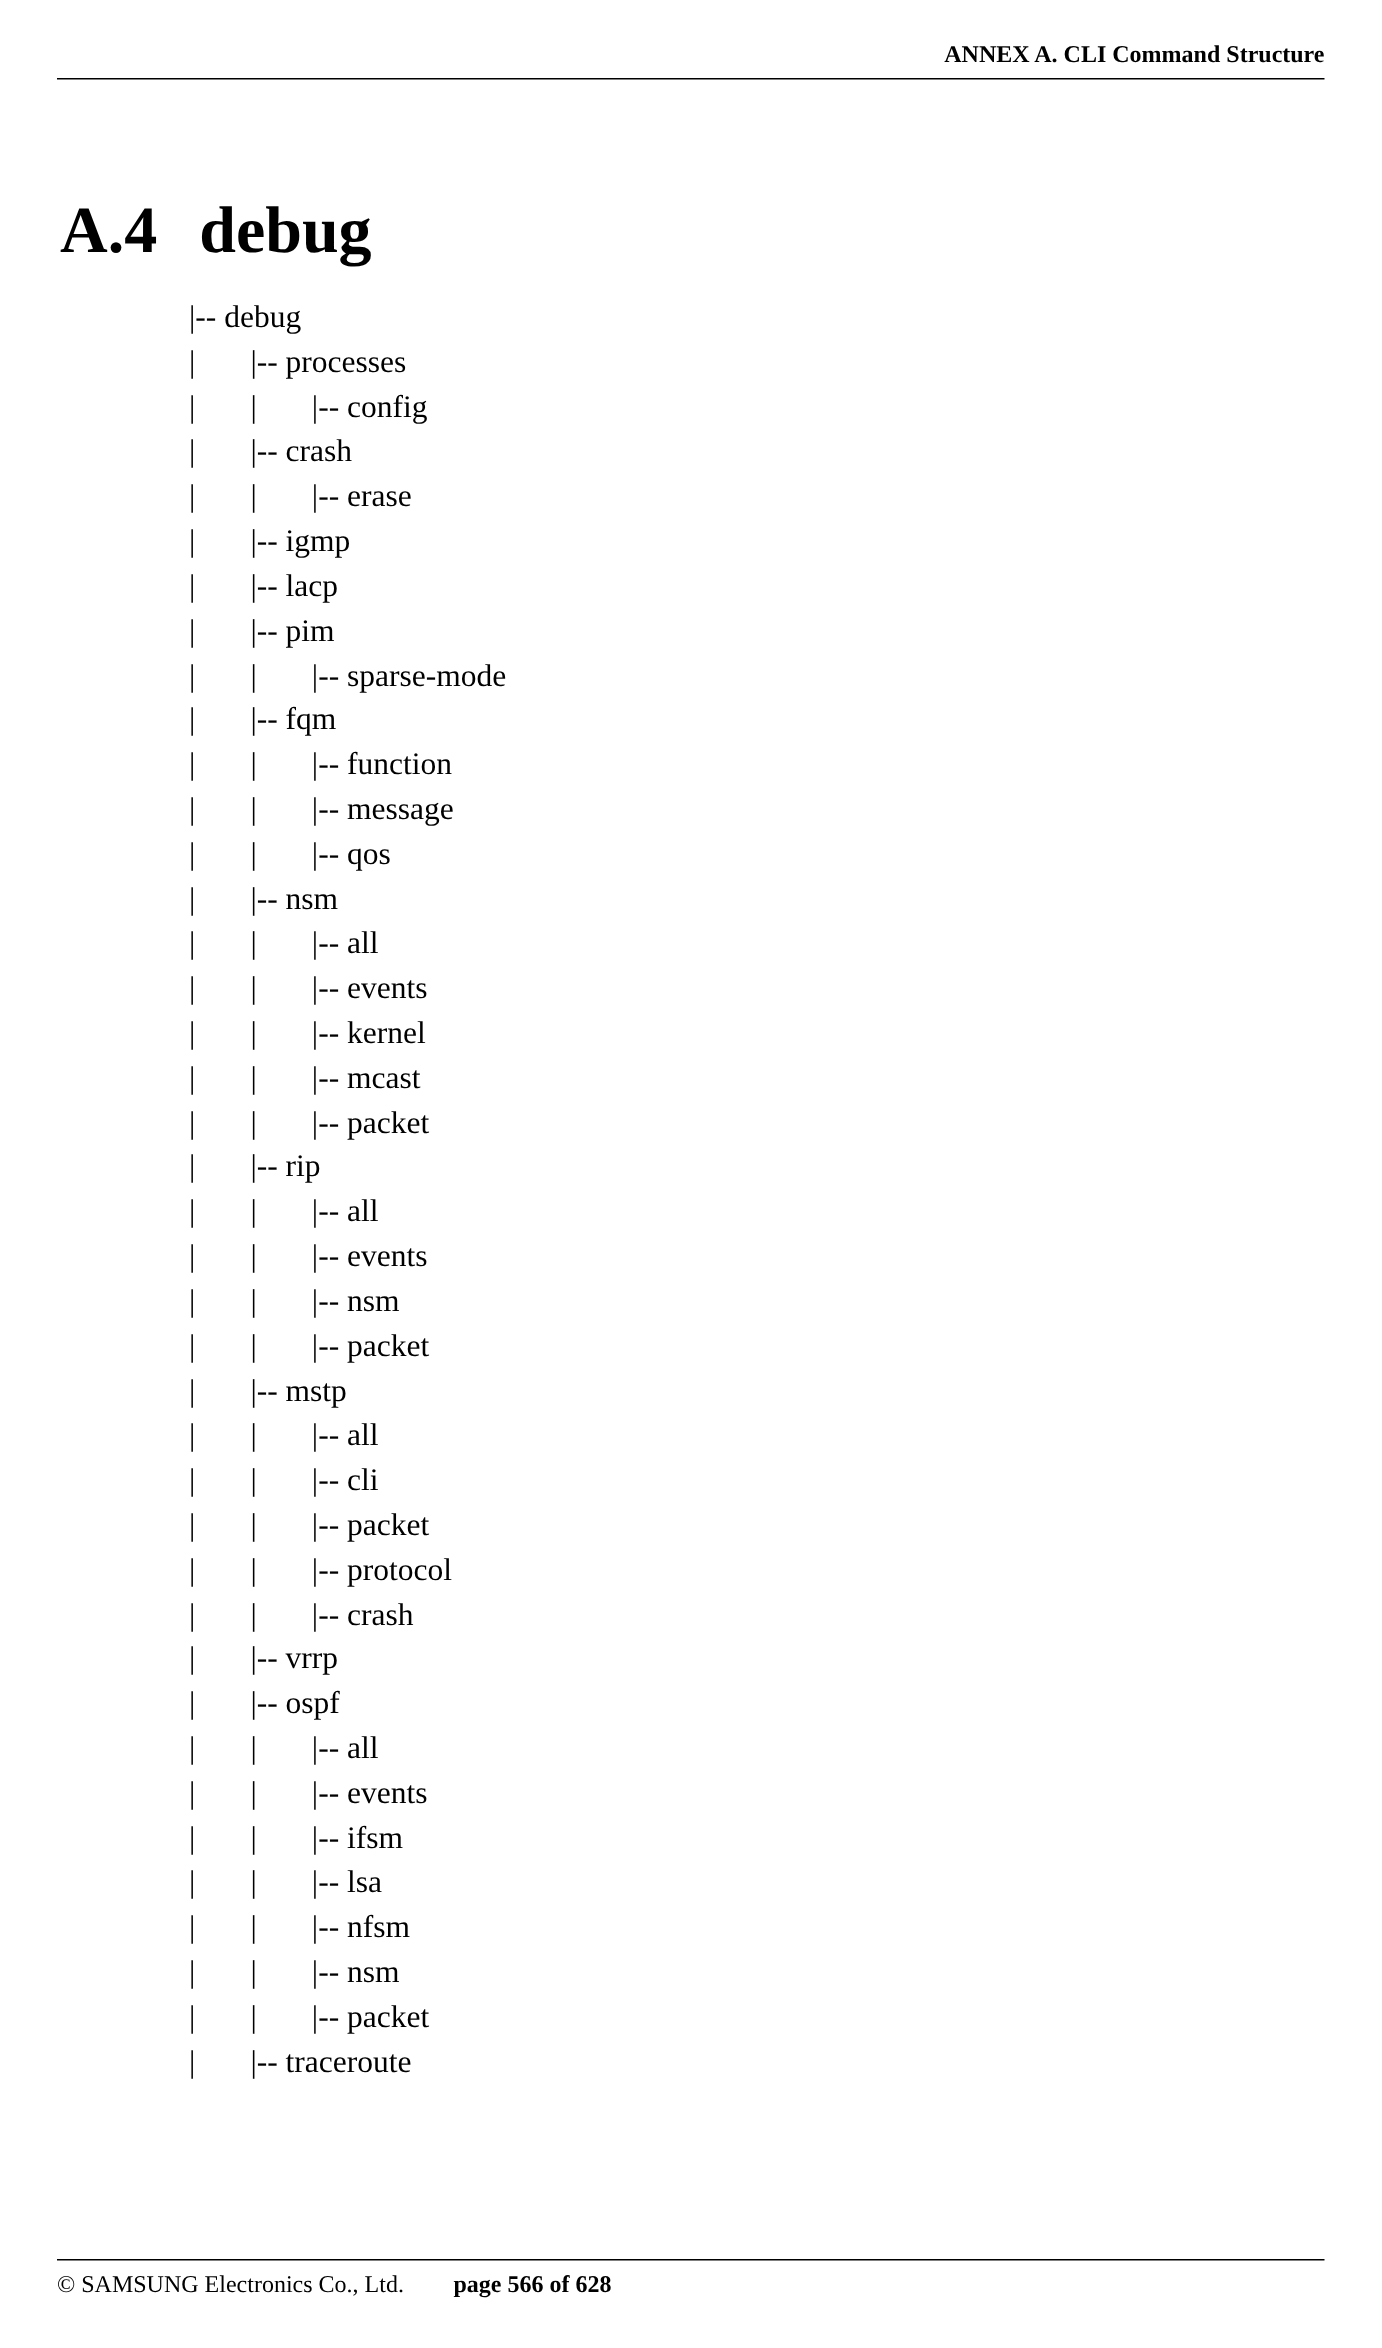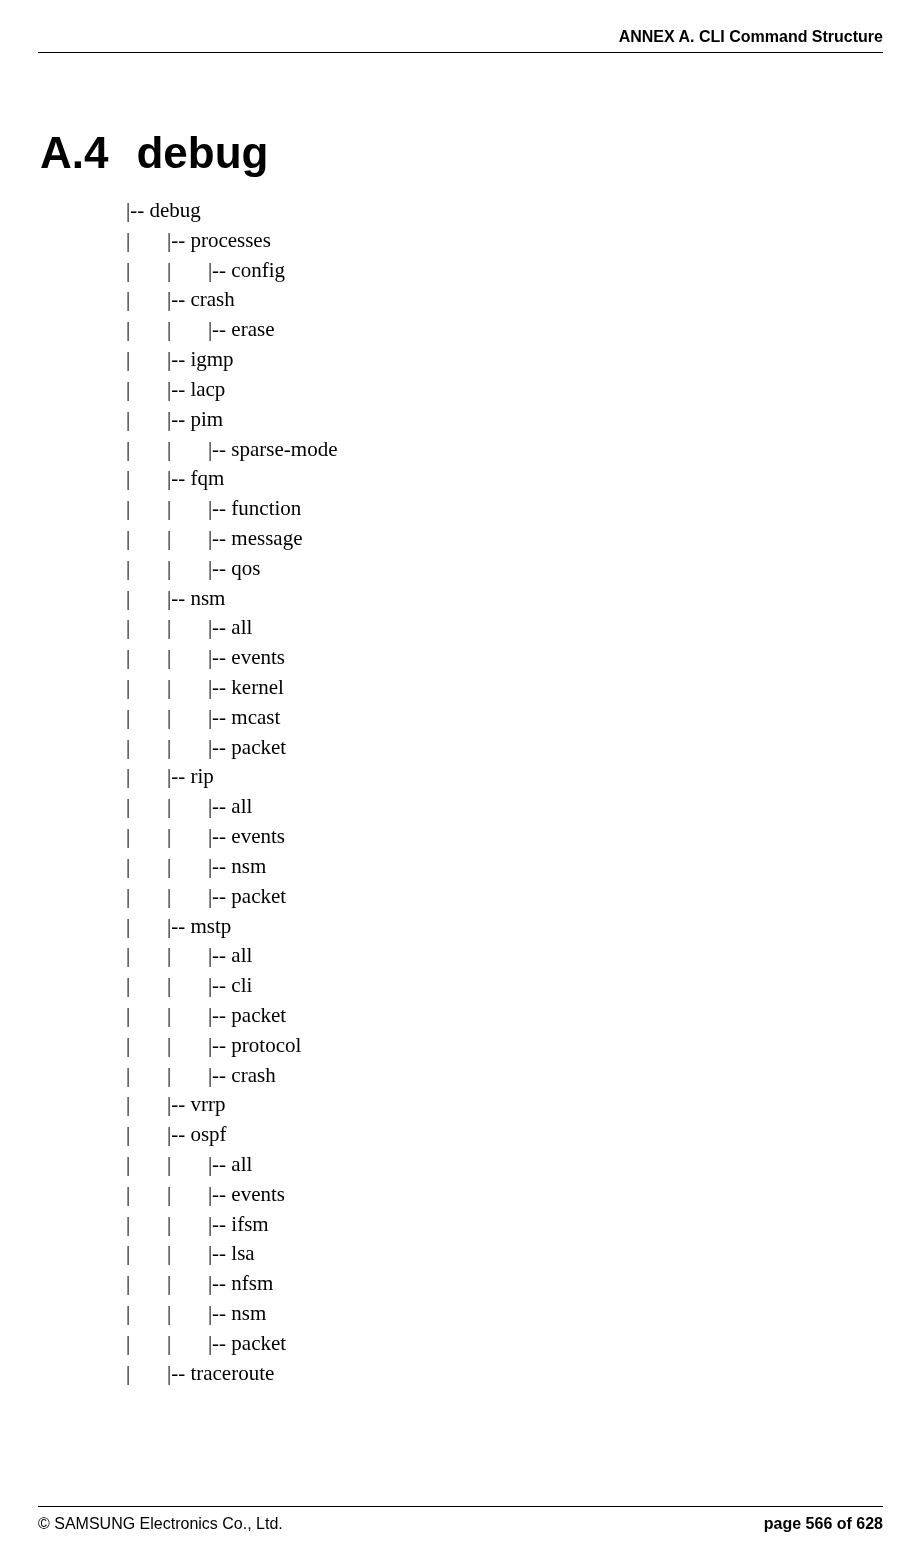--- a/index.html
+++ b/index.html
@@ -1,18 +1,19 @@
 <!DOCTYPE html>
 <html><head>
   <meta charset="utf-8">
   <style>
     * {
       margin: 0;
       padding: 0;
       box-sizing: border-box;
+      font-family: Liberation Serif, serif;
     }
     body {
       font-family: "Times New Roman", Times, serif;
       background: #fff;
       width: 921px;
       height: 1565px;
       position: relative;
       padding: 28px 38px 0 38px;
     }
     .header {
@@ -45,24 +46,24 @@
     .footer {
       position: absolute;
       left: 38px;
       right: 38px;
       bottom: 32px;
       border-top: 1.5px solid #000;
       padding-top: 8px;
       font-family: Arial, Helvetica, sans-serif;
       font-size: 16px;
       display: flex;
-      justify-content: space-between;
     }
     .footer .right {
       font-weight: bold;
+      margin-left: 33px;
     }
     .content-wrap {
       padding-left: 30px;
     }
   </style>
 </head>
 <body>
 
 <div class="header">
   <span>ANNEX A. CLI Command Structure</span>

